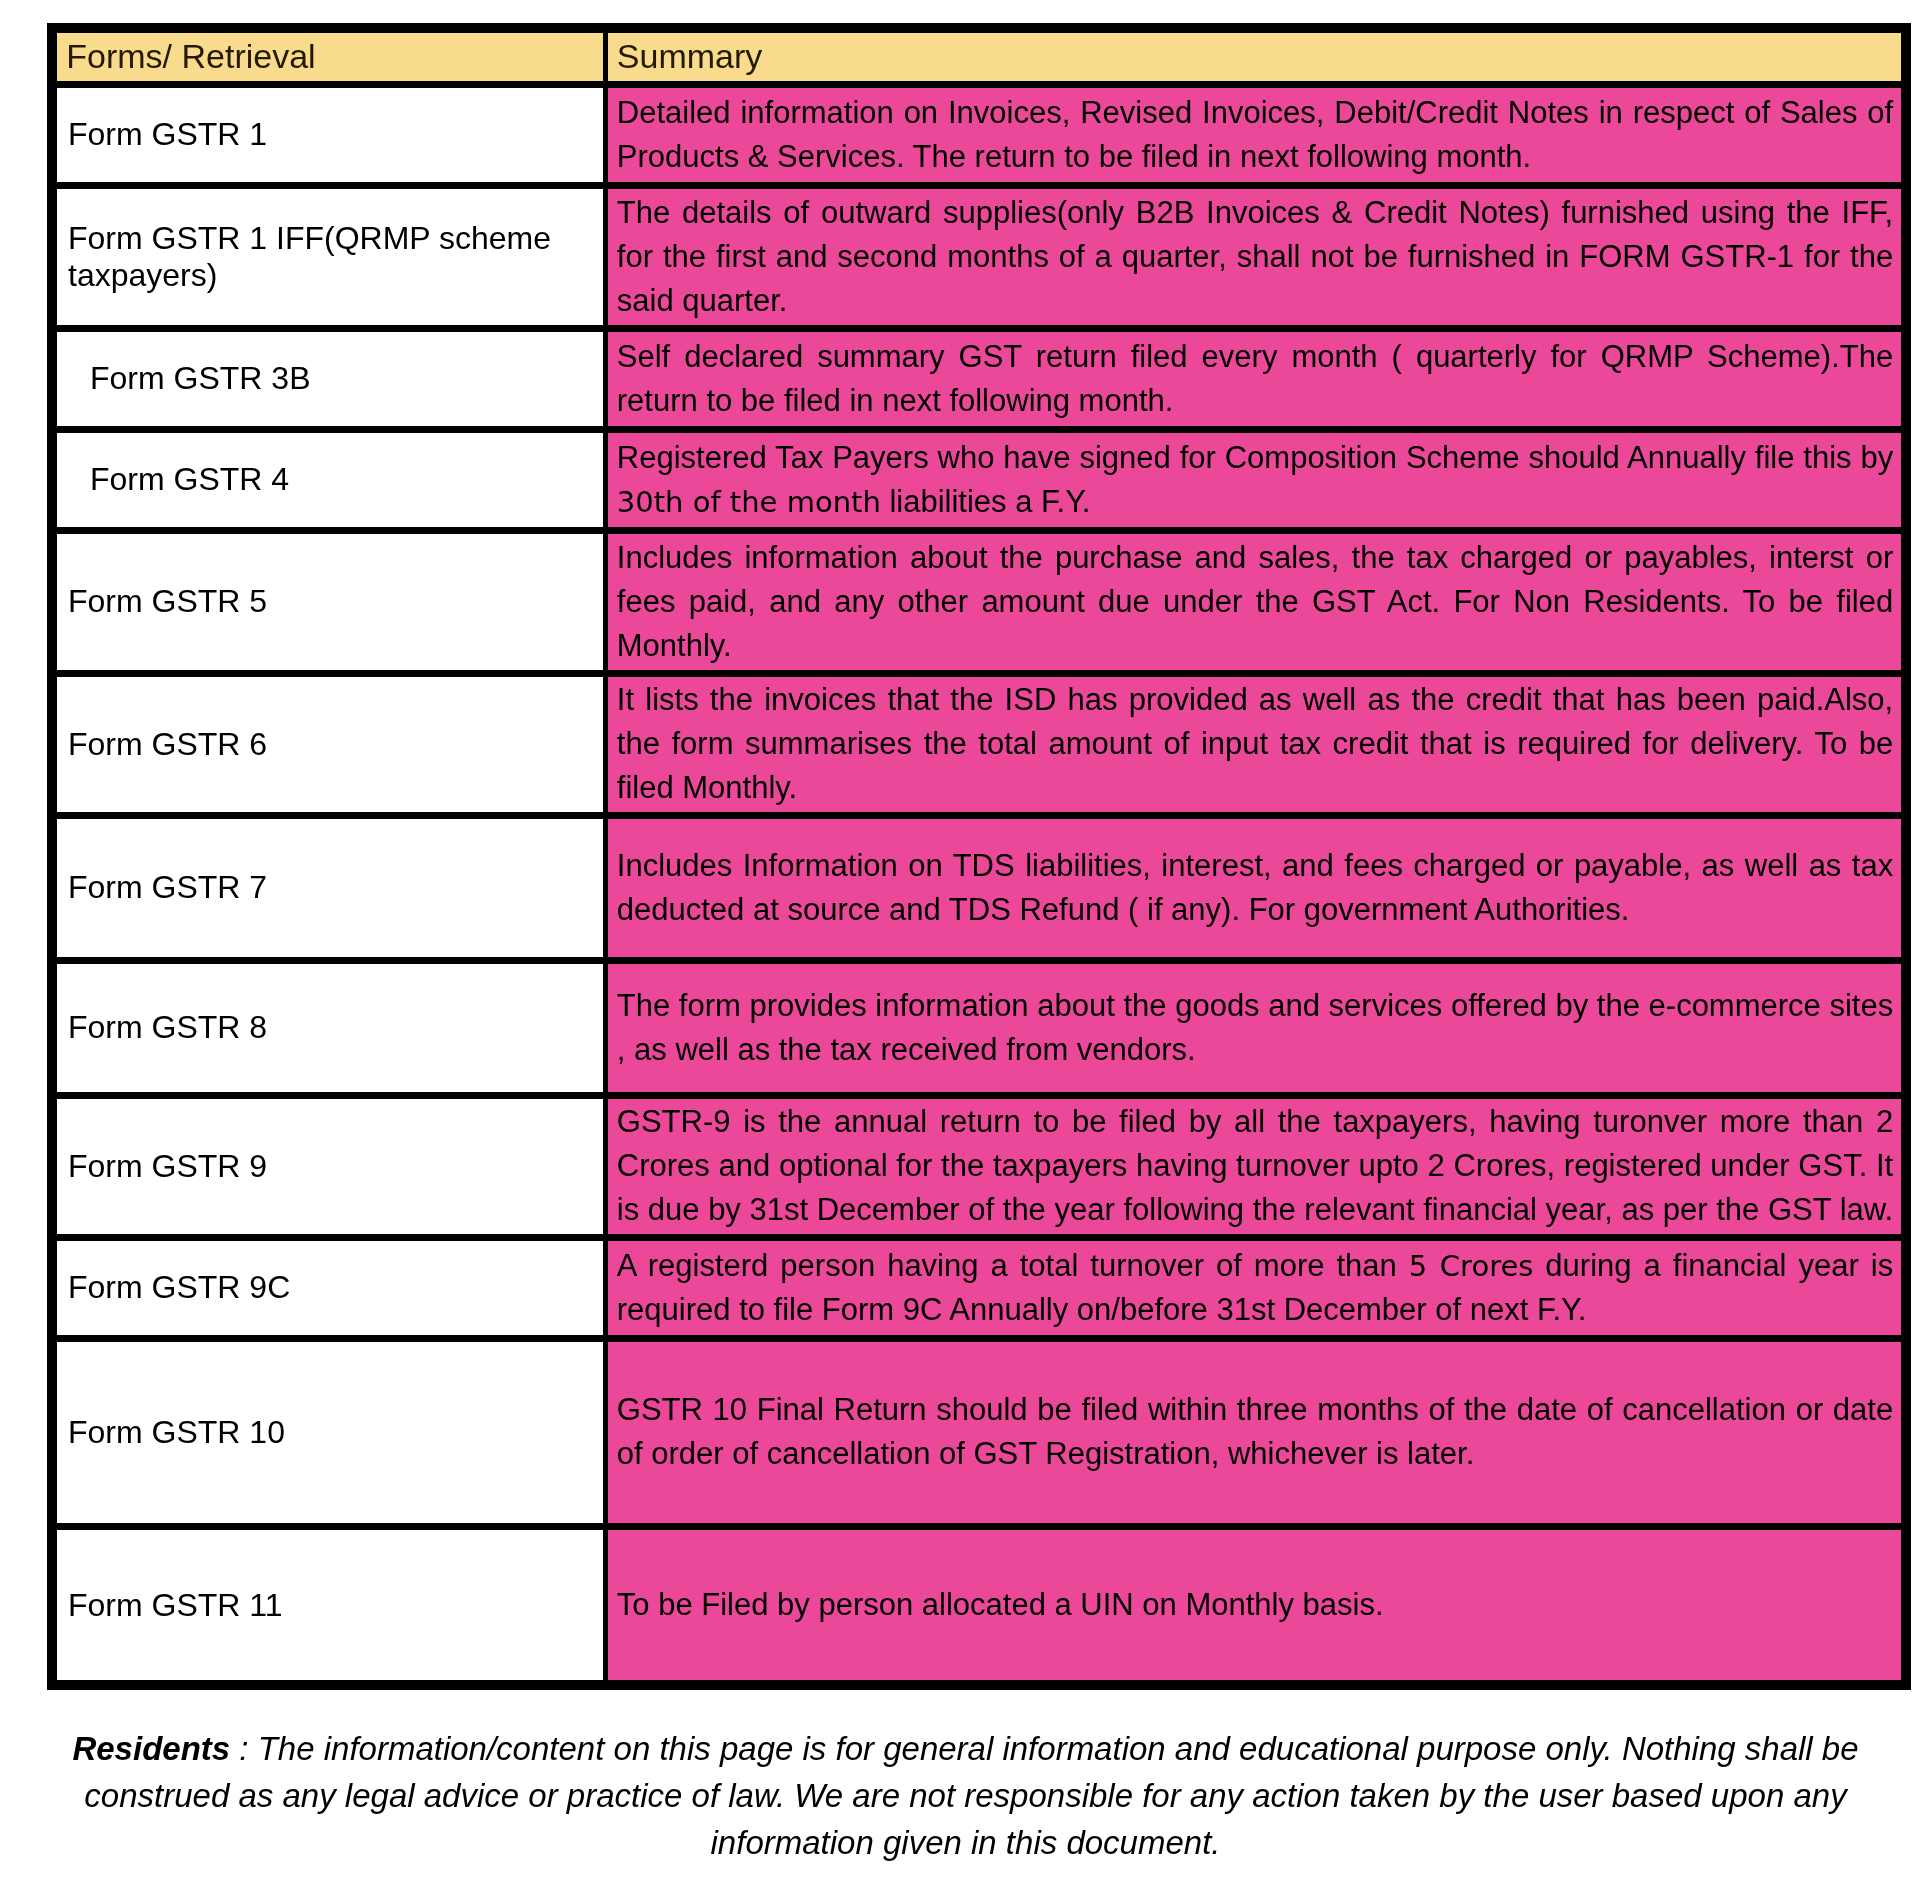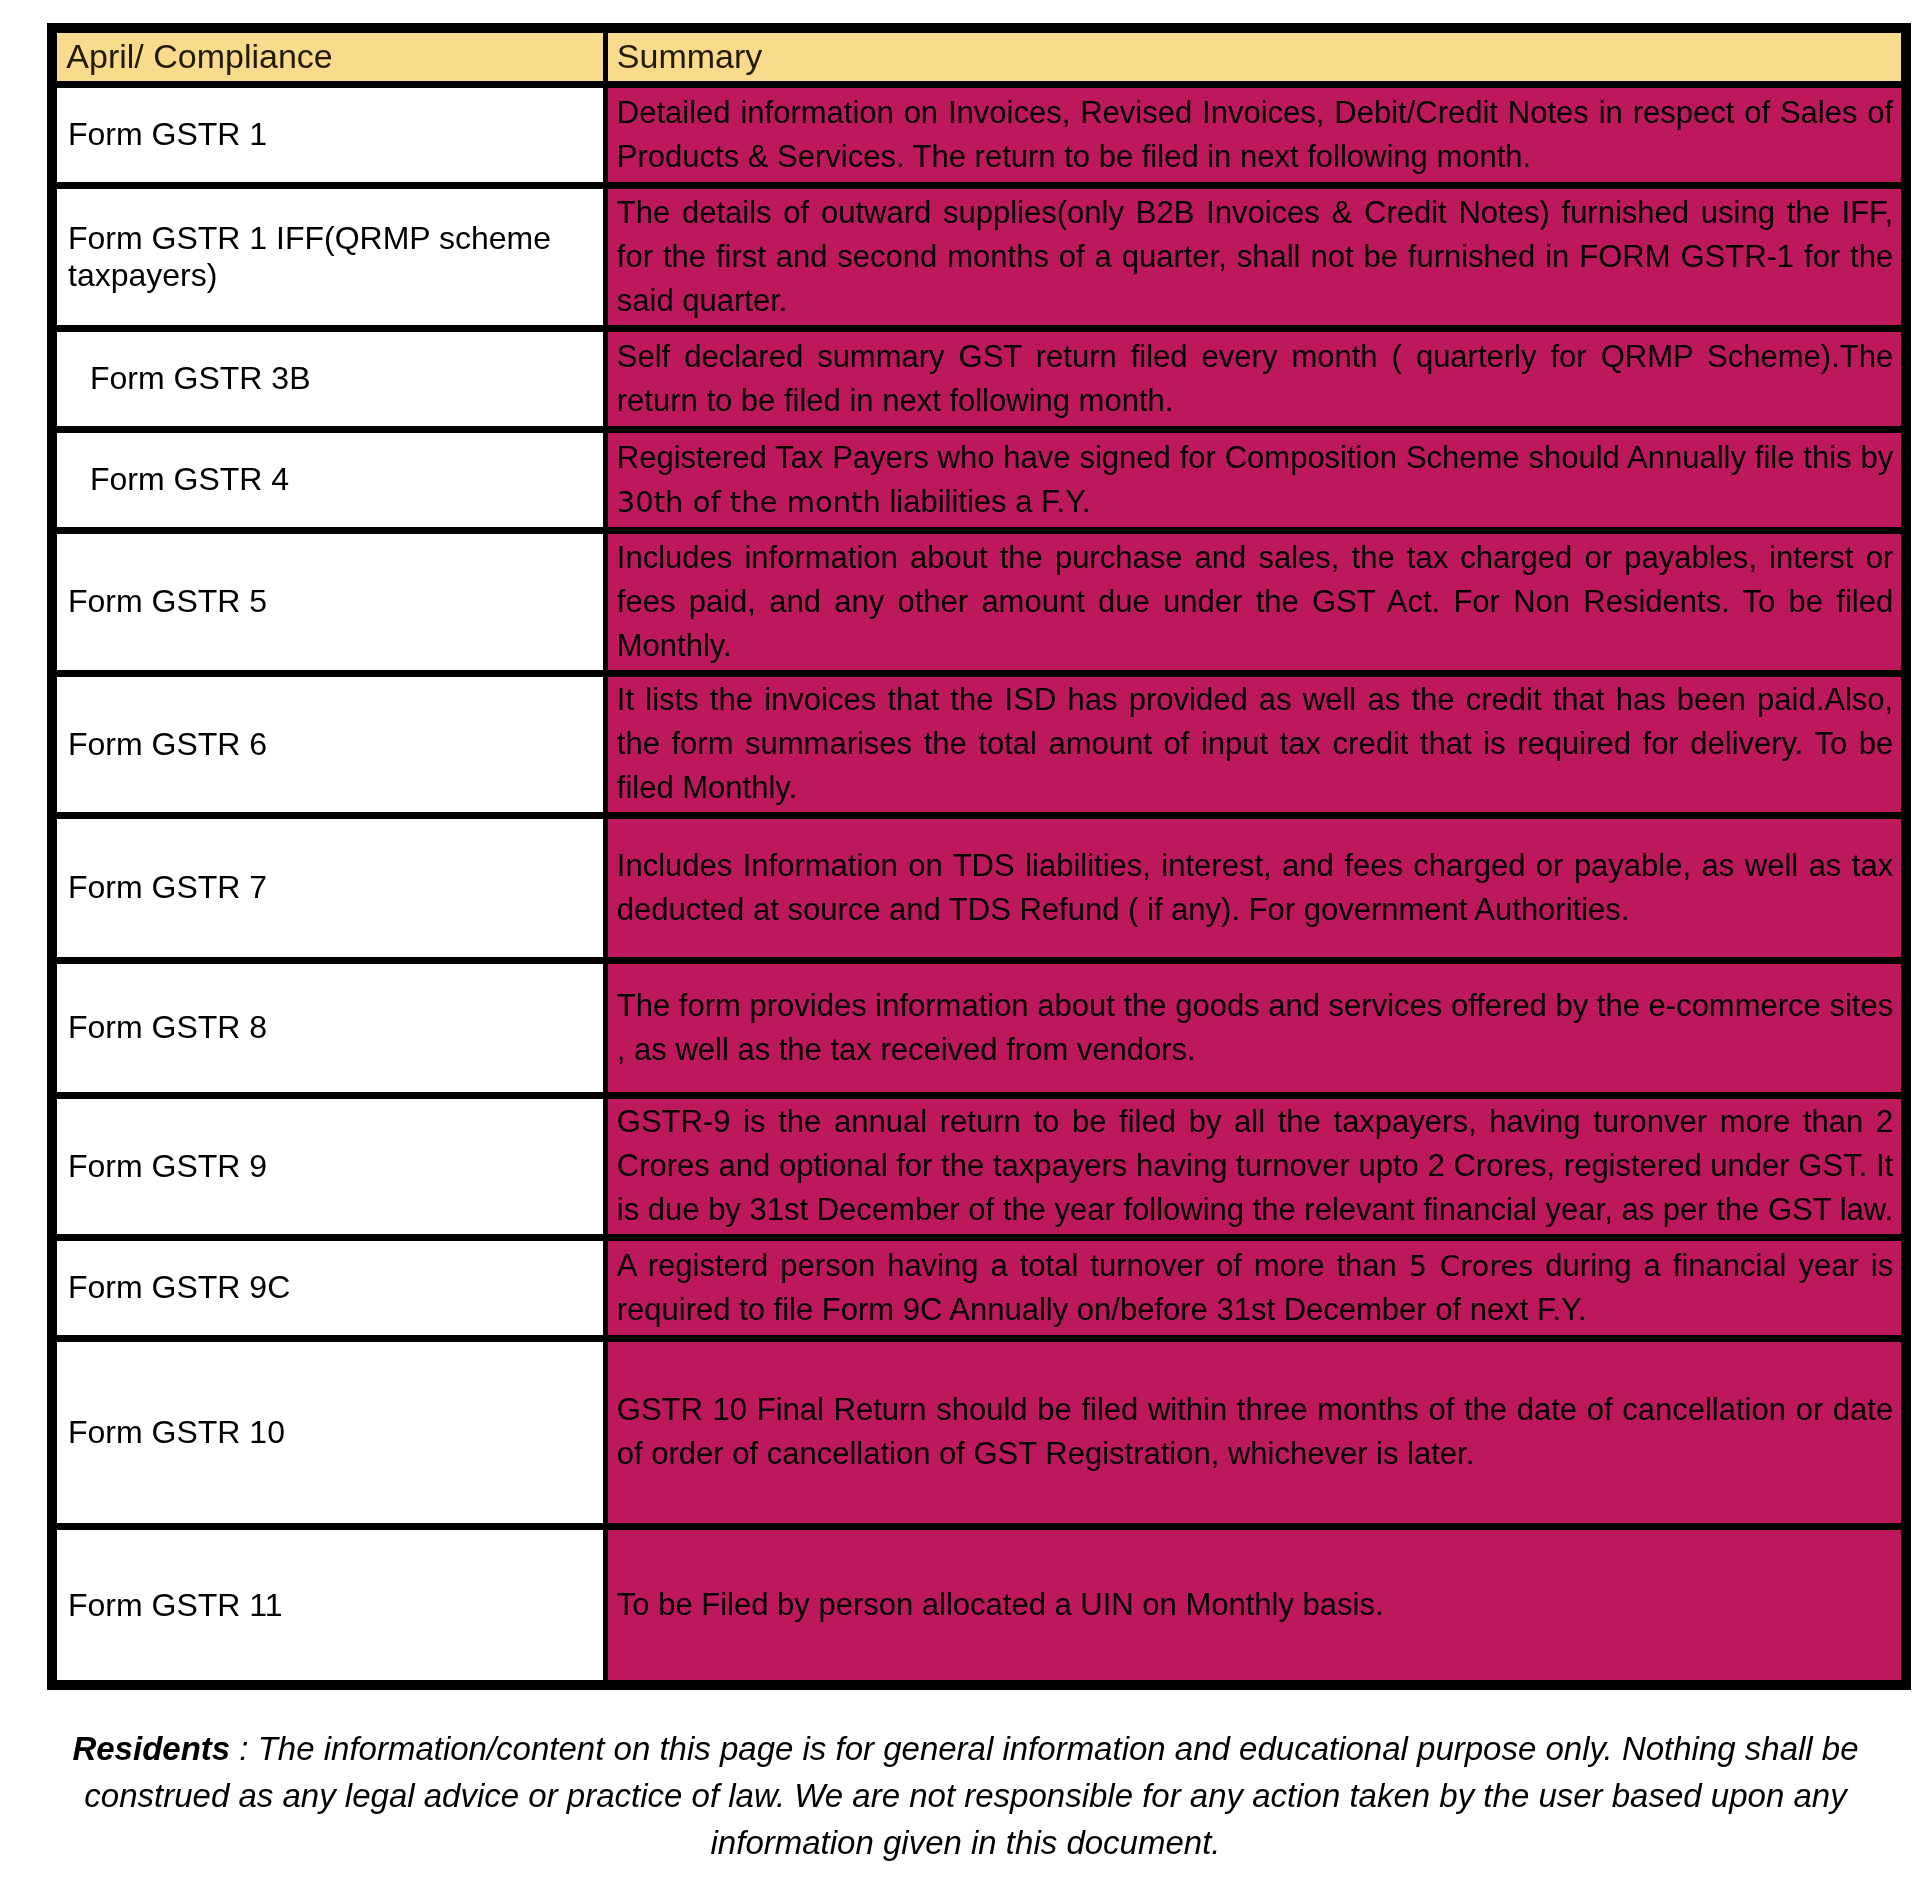--- a/index.html
+++ b/index.html
@@ -48,21 +48,21 @@
     vertical-align:middle;
     background:#ffffff;
   }
   td.form.indent{padding-left:33px;}
   td.summary{
     font-size:31px;
     line-height:44px;
     text-align:justify;
     padding:1.6px 7.8px 1.6px 9.3px;
     vertical-align:middle;
-    background:#be185d;
+    background:#ec4899;
   }
   td.summary .alt{
     font-family:"DejaVu Sans", sans-serif;
     font-size:29px;
   }
   
   tbody tr:nth-child(1){height:101px;}
   tbody tr:nth-child(2){height:143px;}
   tbody tr:nth-child(3){height:101px;}
   tbody tr:nth-child(4){height:101px;}
@@ -89,21 +89,21 @@
 </head>
 <body>
 
 <table class="gst">
   <colgroup>
     <col class="c-form">
     <col class="c-summary">
   </colgroup>
   <thead>
     <tr>
-      <th>April/ Compliance</th>
+      <th>Forms/ Retrieval</th>
       <th>Summary</th>
     </tr>
   </thead>
   <tbody>
       <tr>
         <td class="form">Form GSTR 1</td>
         <td class="summary"><span>Detailed information on Invoices, Revised Invoices, Debit/Credit Notes in respect of Sales of Products &amp; Services. The return to be filed in next following month.</span></td>
       </tr>
       <tr>
         <td class="form">Form GSTR 1 IFF(QRMP scheme taxpayers)</td>

